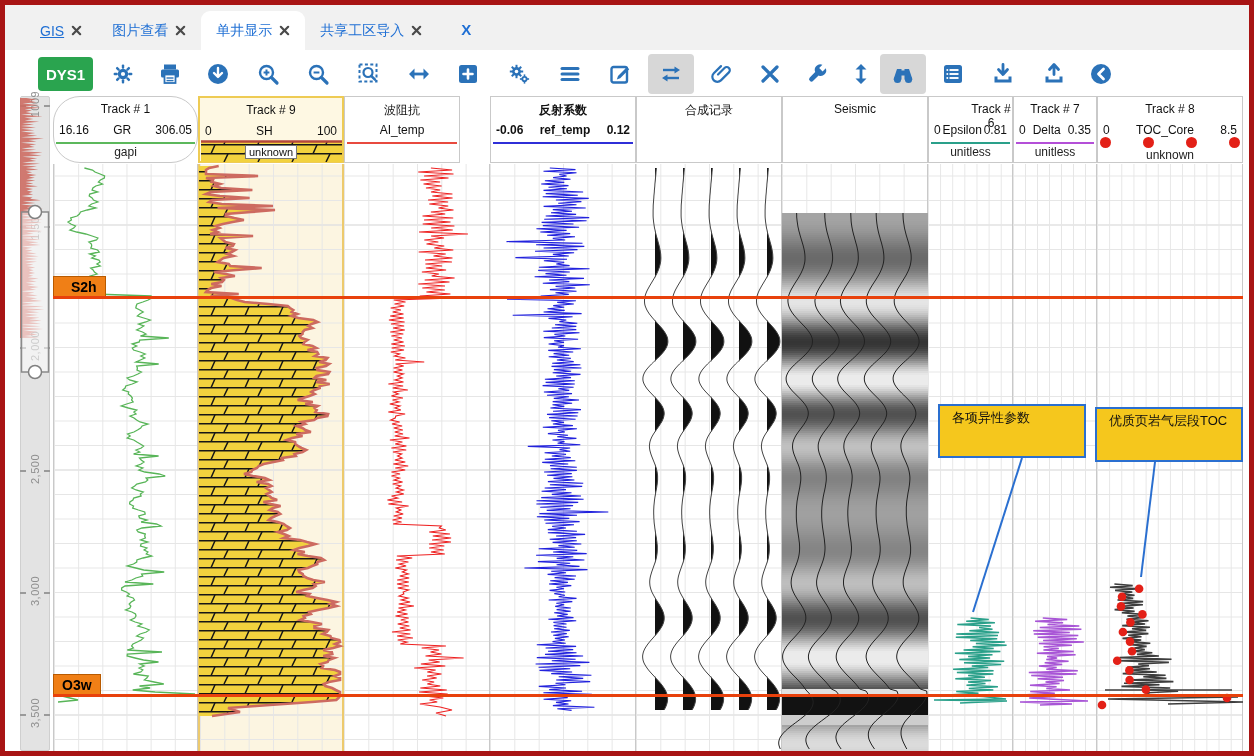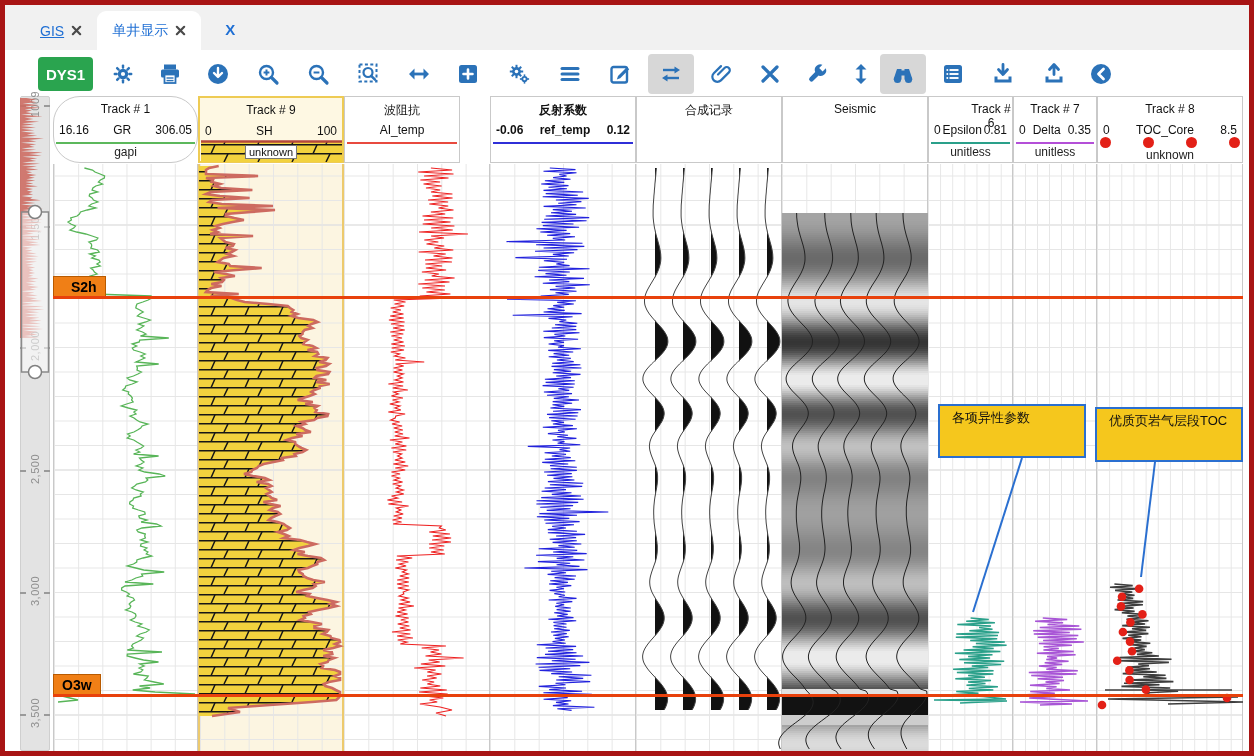--- a/index.html
+++ b/index.html
@@ -63,22 +63,38 @@
 <div class="tabbar">
   <div id="tabs-holder" style="display:flex;align-items:flex-end;height:100%;">
       <div class="tab">
         <span>GIS</span>
         <span style="display: flex; align-items: center;">
           <svg width="11" height="11" viewBox="0 0 12 12">
             <path d="M2 2l8 8M10 2 2 10" stroke="#4a4a4a" stroke-width="2.4" stroke-linecap="round"></path>
           </svg>
         </span>
       </div>
+      <div class="tab">
+        <span>图片查看</span>
+        <span style="display: flex; align-items: center;">
+          <svg width="11" height="11" viewBox="0 0 12 12">
+            <path d="M2 2l8 8M10 2 2 10" stroke="#4a4a4a" stroke-width="2.4" stroke-linecap="round"></path>
+          </svg>
+        </span>
+      </div>
       <div class="tab active">
         <span>单井显示</span>
+        <span style="display: flex; align-items: center;">
+          <svg width="11" height="11" viewBox="0 0 12 12">
+            <path d="M2 2l8 8M10 2 2 10" stroke="#4a4a4a" stroke-width="2.4" stroke-linecap="round"></path>
+          </svg>
+        </span>
+      </div>
+      <div class="tab">
+        <span>共享工区导入</span>
         <span style="display: flex; align-items: center;">
           <svg width="11" height="11" viewBox="0 0 12 12">
             <path d="M2 2l8 8M10 2 2 10" stroke="#4a4a4a" stroke-width="2.4" stroke-linecap="round"></path>
           </svg>
         </span>
       </div>
     </div>
   <div class="closeall">X</div>
 </div>
 

